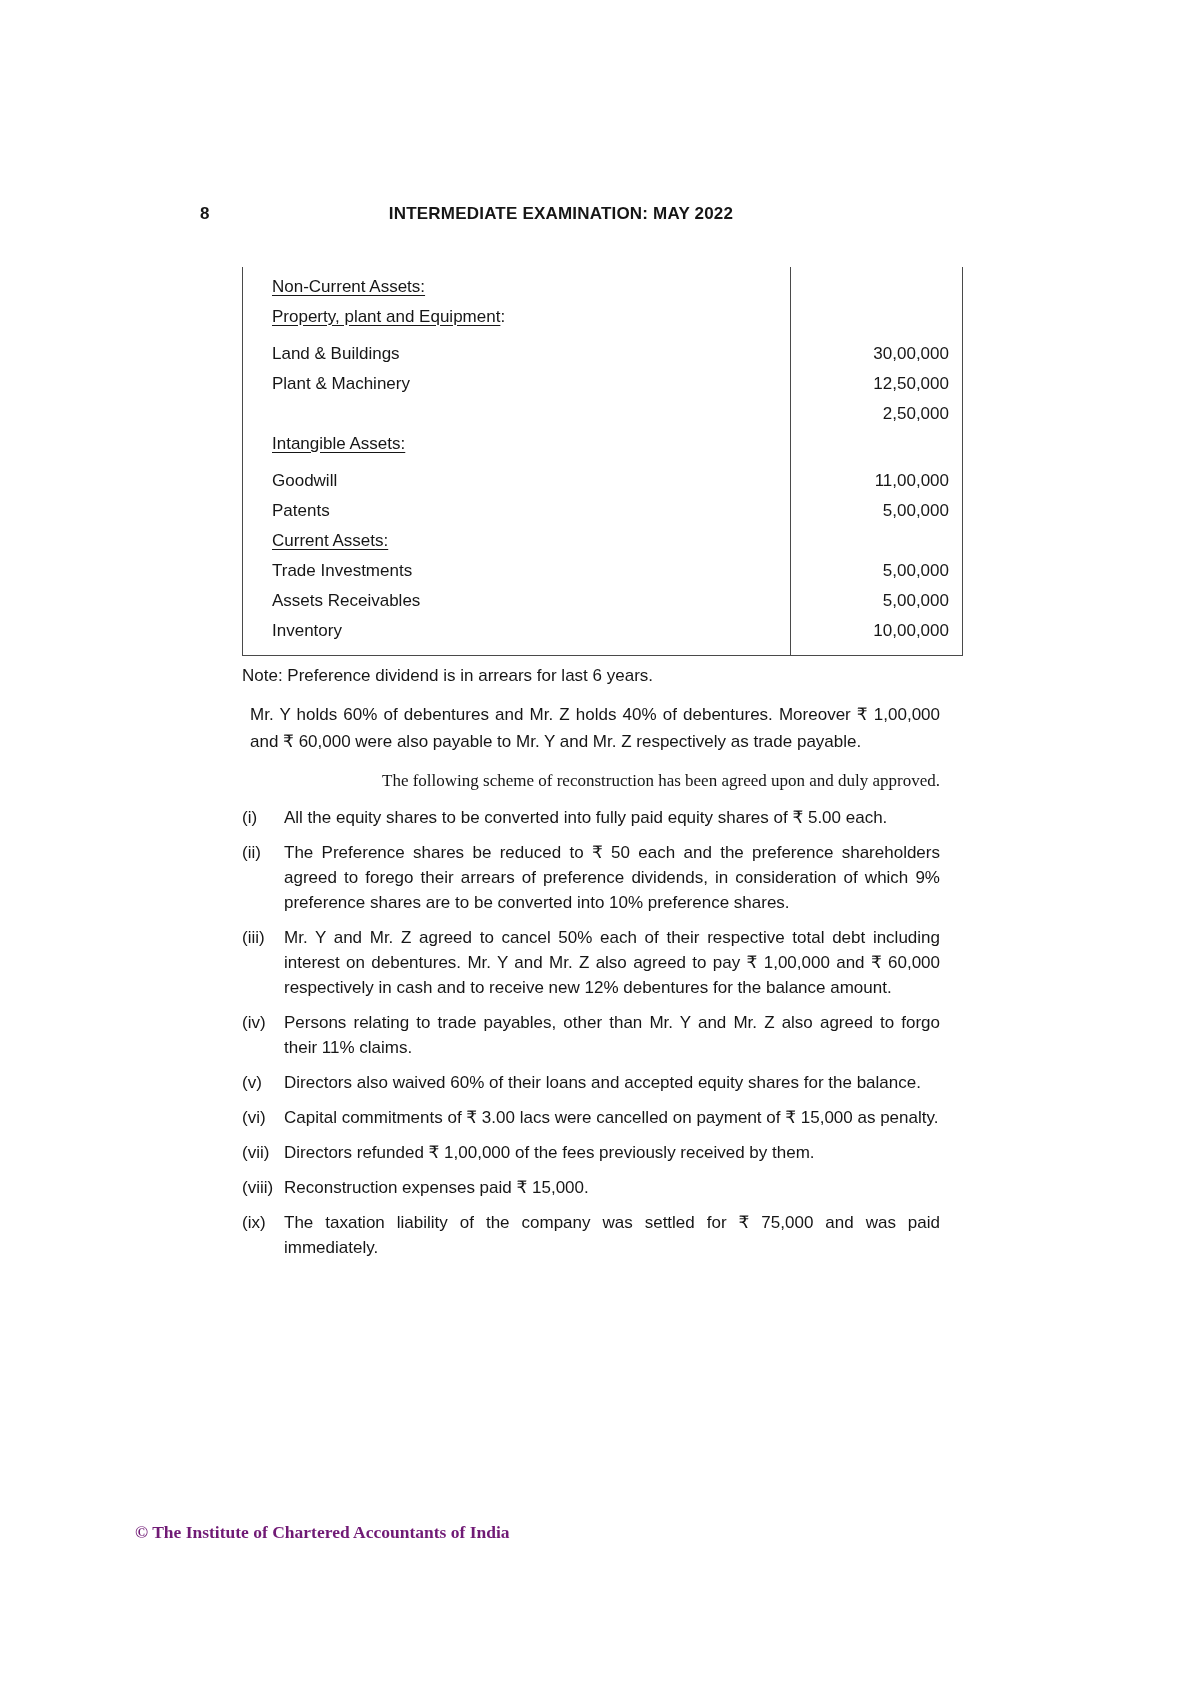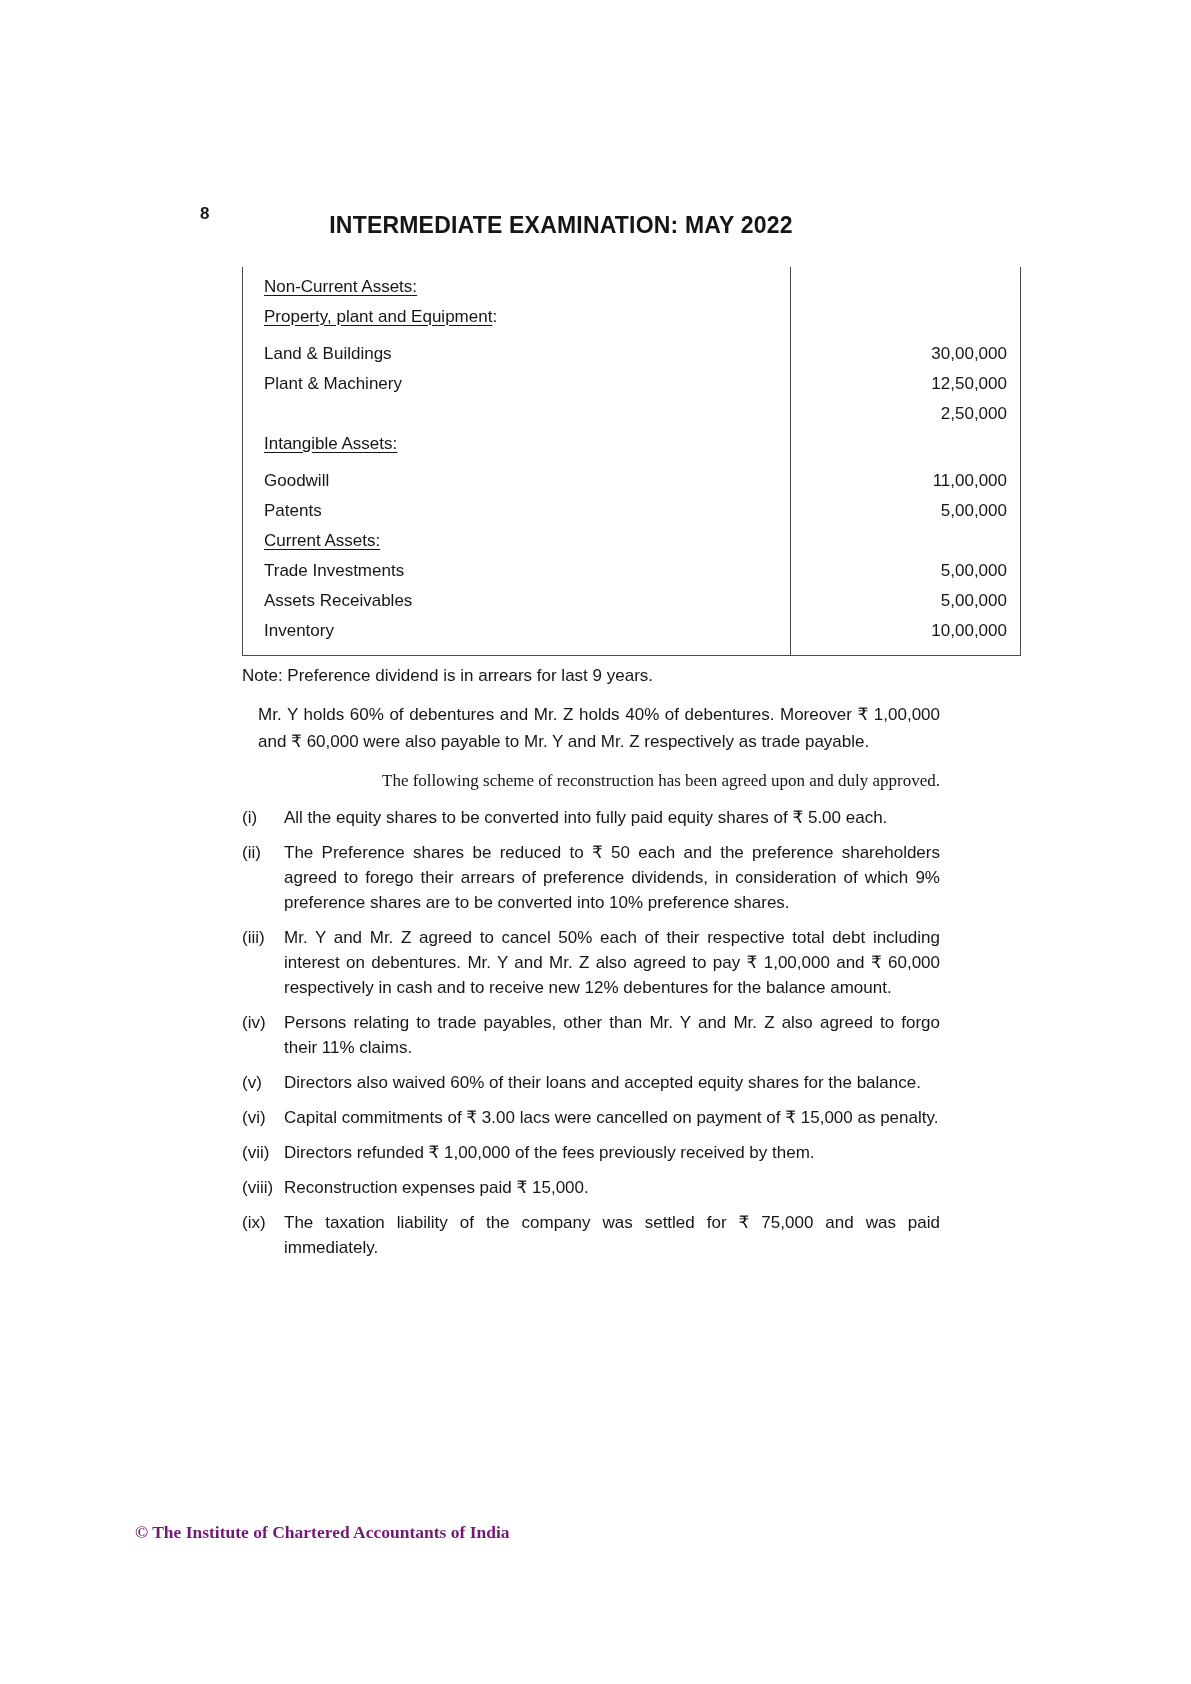--- a/index.html
+++ b/index.html
@@ -24,43 +24,43 @@
     text-align: center;
   }
   .pagenum {
     position: absolute;
     left: 0;
     top: 0;
     font-weight: bold;
   }
   .page-title {
     display: inline-block;
-    margin: 8px;
-    font-size: 23px;
+    margin: 0;
+    font-size: 17px;
     font-weight: bold;
     letter-spacing: 0.2px;
   }
 
   
   .content {
     position: absolute;
     left: 242px;
     top: 267px;
     width: 698px;
   }
 
   
   .asset-table {
     position: relative;
-    width: 779px;
+    width: 721px;
     box-sizing: border-box;
     border-left: 1.5px solid #4a4a4a;
     border-right: 1.5px solid #4a4a4a;
     border-bottom: 1.5px solid #4a4a4a;
-    padding: 5px 0 9px 8px;
+    padding: 5px 0 9px 16px;
   }
   .asset-table::after {
     content: "";
     position: absolute;
     left: 547px;
     top: 0;
     bottom: 0;
     border-left: 1.5px solid #4a4a4a;
   }
   .trow { display: flex; line-height: 30px; }
@@ -74,21 +74,21 @@
   .tlabel .u { text-decoration: underline; text-underline-offset: 3px; }
   .tvalue {
     flex: 1;
     text-align: right;
     padding-right: 13px;
     margin-left: 44px;
   }
 
   
   .note { margin: 7px 0 0 0; line-height: 26px; }
-  .para { margin: 13px 0 0 16px; line-height: 26.5px; text-align: justify; }
+  .para { margin: 13px 0 0 8px; line-height: 26.5px; text-align: justify; }
   .para.no-justify { text-align: right; font-family: Liberation Serif, serif; }
 
   
   .scheme-list { margin-top: 1px; }
   .list-item { display: flex; margin-top: 10px; line-height: 25px; }
   .marker { flex: 0 0 42px; }
   .item-text { flex: 1; text-align: justify; }
 
   
   .footer {
@@ -158,21 +158,21 @@
             <div class="tlabel">Assets Receivables</div>
             <div class="tvalue">5,00,000</div>
           </div>
           <div class="trow">
             <div class="tlabel">Inventory</div>
             <div class="tvalue">10,00,000</div>
           </div>
         </div>
     </div>
 
-    <p class="note">Note: Preference dividend is in arrears for last 9 years.</p>
+    <p class="note">Note: Preference dividend is in arrears for last 6 years.</p>
 
     <p class="para">Mr. Y holds 60% of debentures and Mr. Z holds 40% of debentures. Moreover ₹ 1,00,000 and ₹ 60,000 were also payable to Mr. Y and Mr. Z respectively as trade payable.</p>
 
     <p class="para no-justify">The following scheme of reconstruction has been agreed upon and duly approved.</p>
 
     <div class="scheme-list">
         <div class="list-item">
           <div class="marker">(i)</div>
           <div class="item-text">All the equity shares to be converted into fully paid equity shares of ₹ 5.00 each.</div>
         </div>

